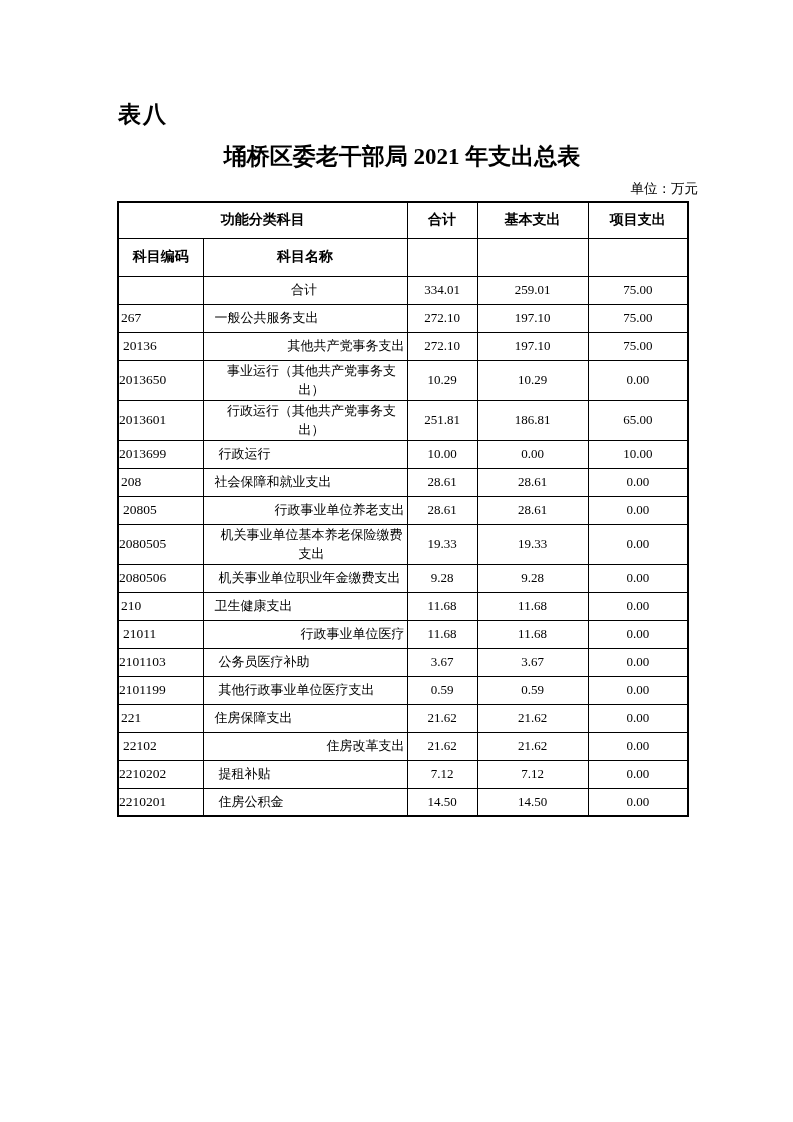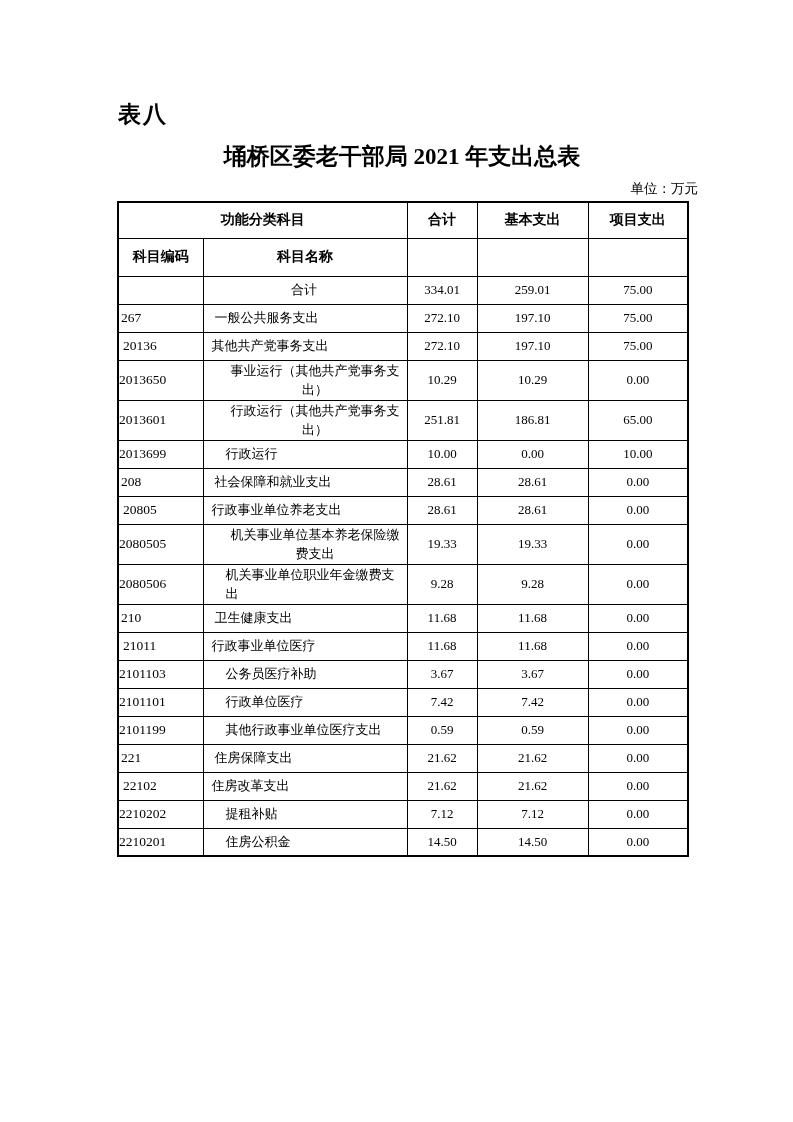--- a/index.html
+++ b/index.html
@@ -74,22 +74,22 @@
     font-family: "Liberation Serif", serif;
     font-size: 13.5px;
     text-align: left;
   }
   td.code.lvl1 { padding-left: 2px; }
   td.code.lvl2 { padding-left: 4px; }
   td.code.lvl3 { }
   td.name { text-align: left; padding-right: 2px; }
   td.name.lvl0 { text-align: center; }
   td.name.lvl1 { padding-left: 11px; }
-  td.name.lvl2 { padding-left: 8px; }
-  td.name.lvl3 { padding-left: 22px; }
+  td.name.lvl2 { padding-left: 8px; text-align: right; }
+  td.name.lvl3 { padding-left: 15px; }
   td.name.wrapcenter { text-align: center; }
   td.num {
     text-align: center;
     font-family: "Liberation Serif", serif;
     font-size: 13px;
   }
   .page-number {
     position: absolute;
     left: 0;
     top: 1025px;
@@ -220,27 +220,20 @@
             <td class="num lvl2">0.00</td>
           </tr>
           <tr>
             <td class="code lvl3">2101103</td>
             <td class="name lvl3">公务员医疗补助</td>
             <td class="num lvl3">3.67</td>
             <td class="num lvl3">3.67</td>
             <td class="num lvl3">0.00</td>
           </tr>
           <tr>
-            <td class="code lvl3">2101101</td>
-            <td class="name lvl3">行政单位医疗</td>
-            <td class="num lvl3">7.42</td>
-            <td class="num lvl3">7.42</td>
-            <td class="num lvl3">0.00</td>
-          </tr>
-          <tr>
             <td class="code lvl3">2101199</td>
             <td class="name lvl3">其他行政事业单位医疗支出</td>
             <td class="num lvl3">0.59</td>
             <td class="num lvl3">0.59</td>
             <td class="num lvl3">0.00</td>
           </tr>
           <tr>
             <td class="code lvl1">221</td>
             <td class="name lvl1">住房保障支出</td>
             <td class="num lvl1">21.62</td>

